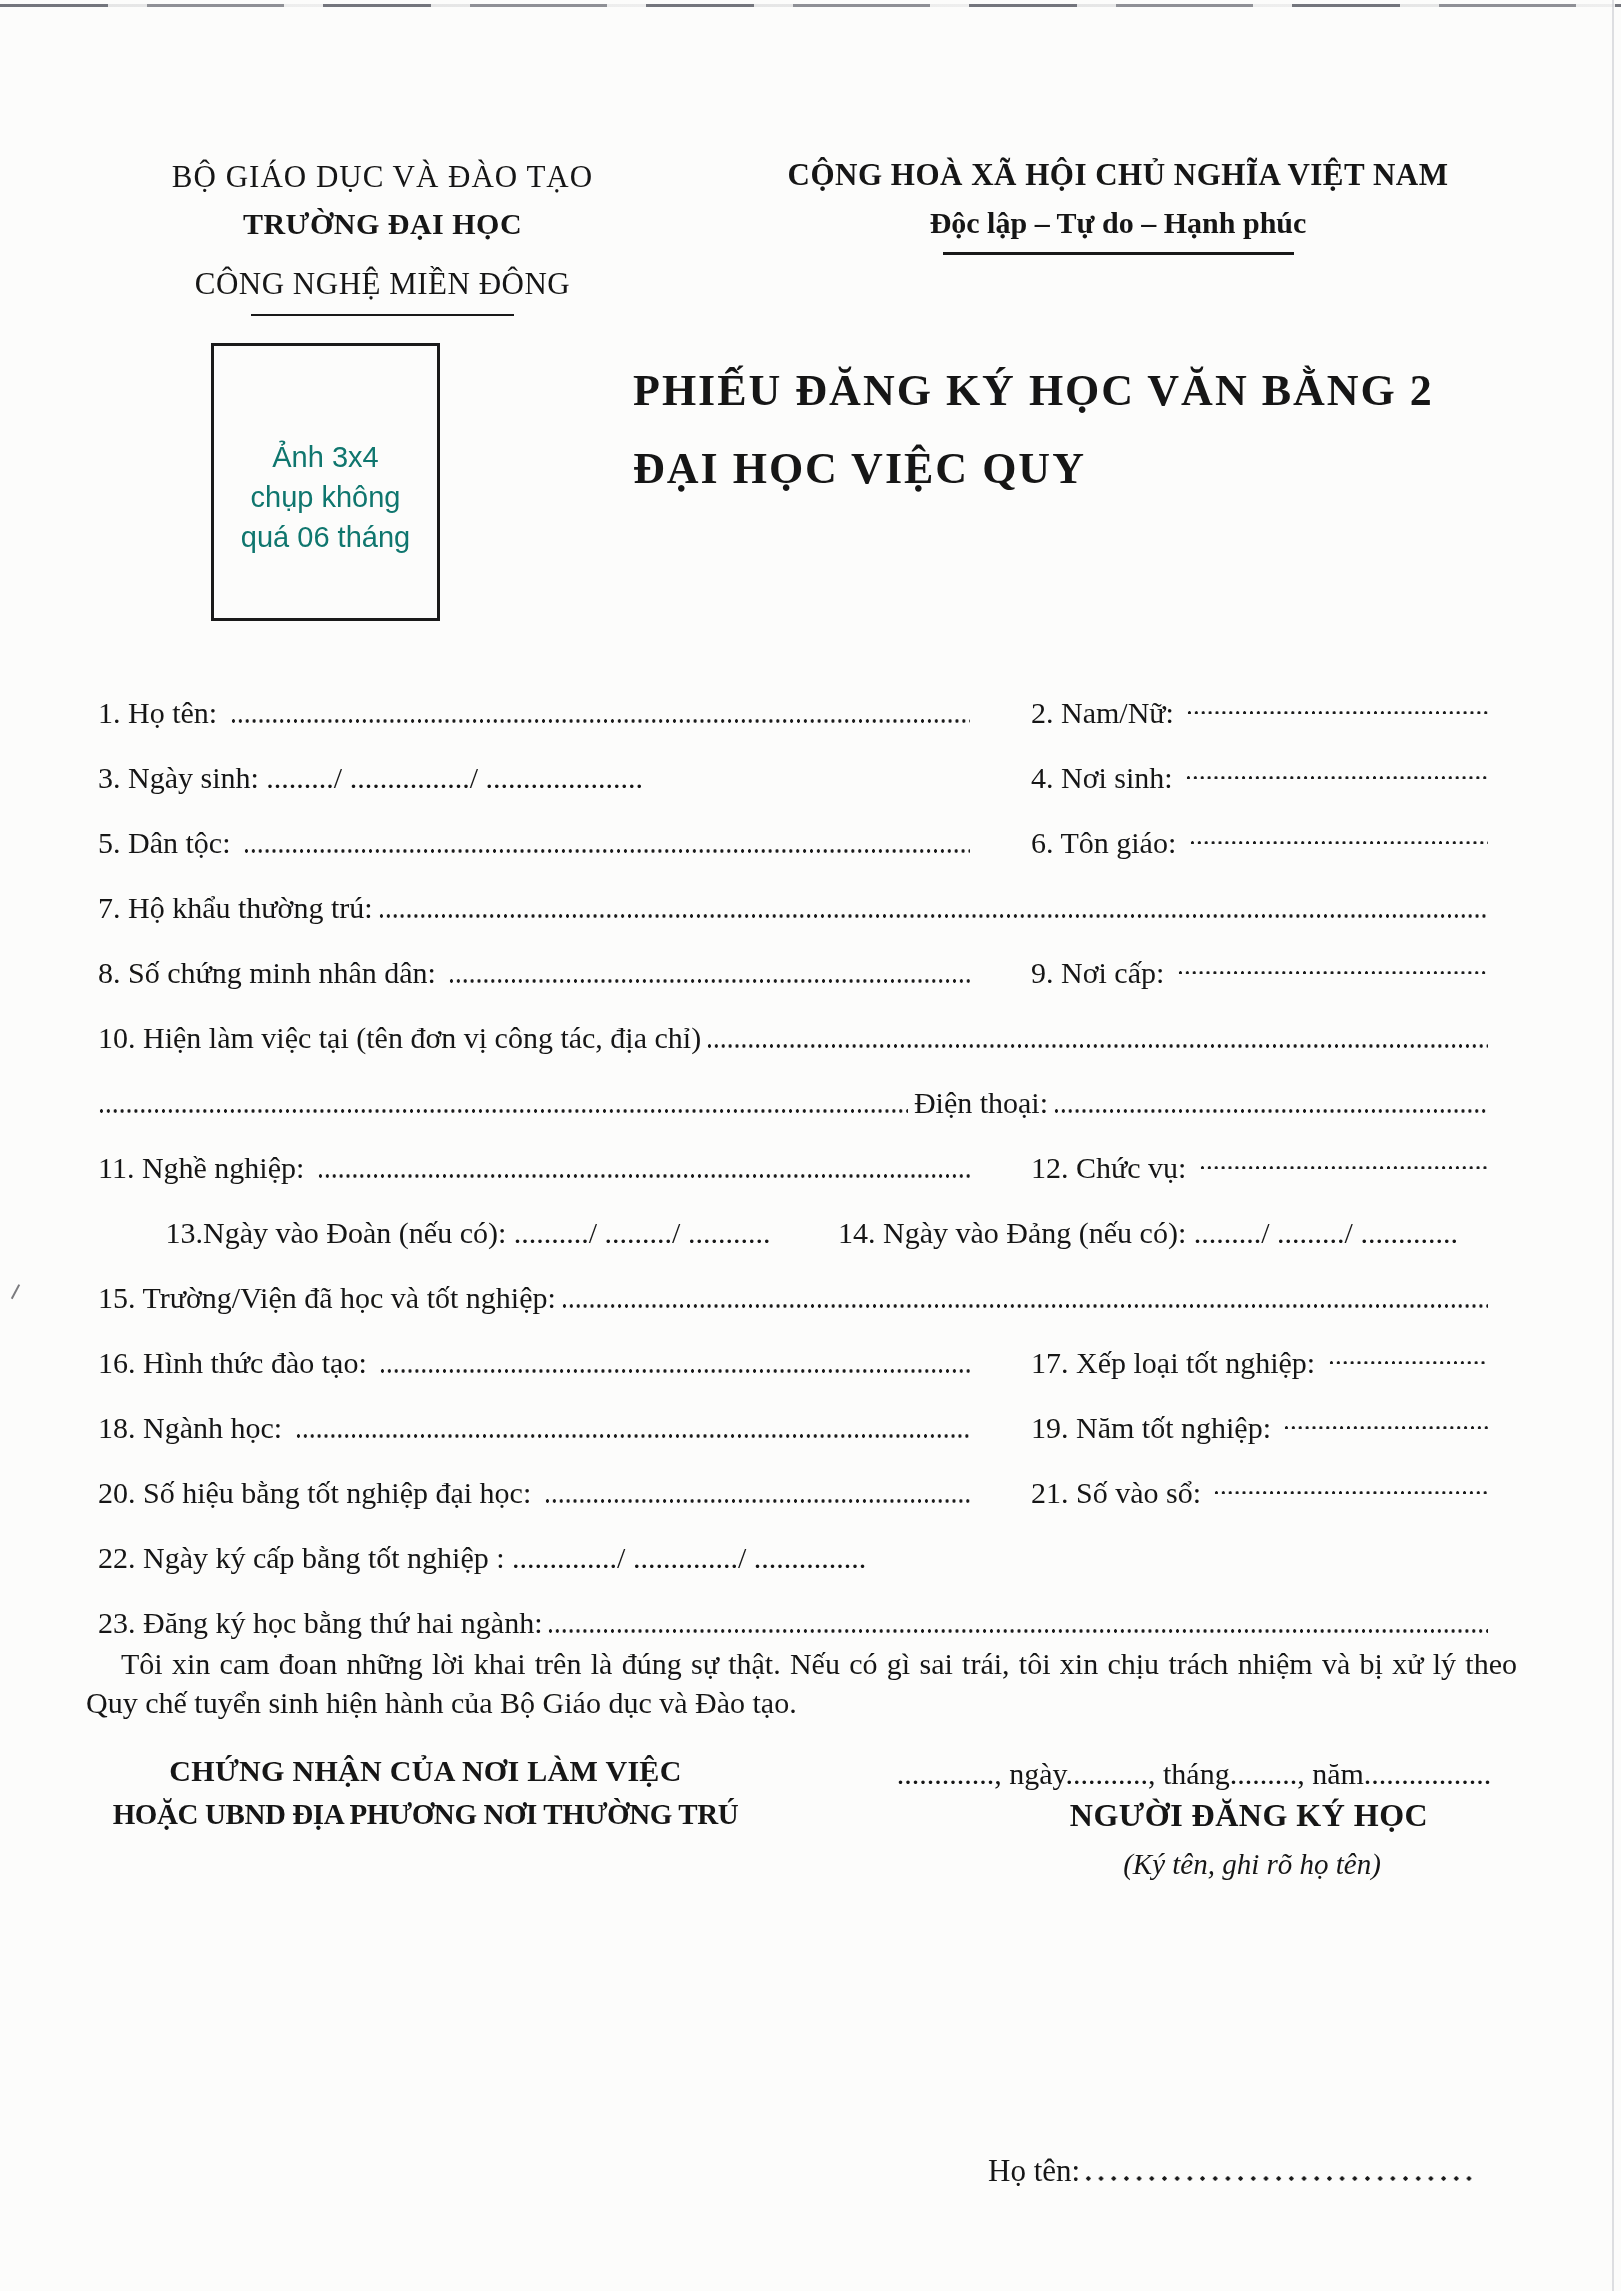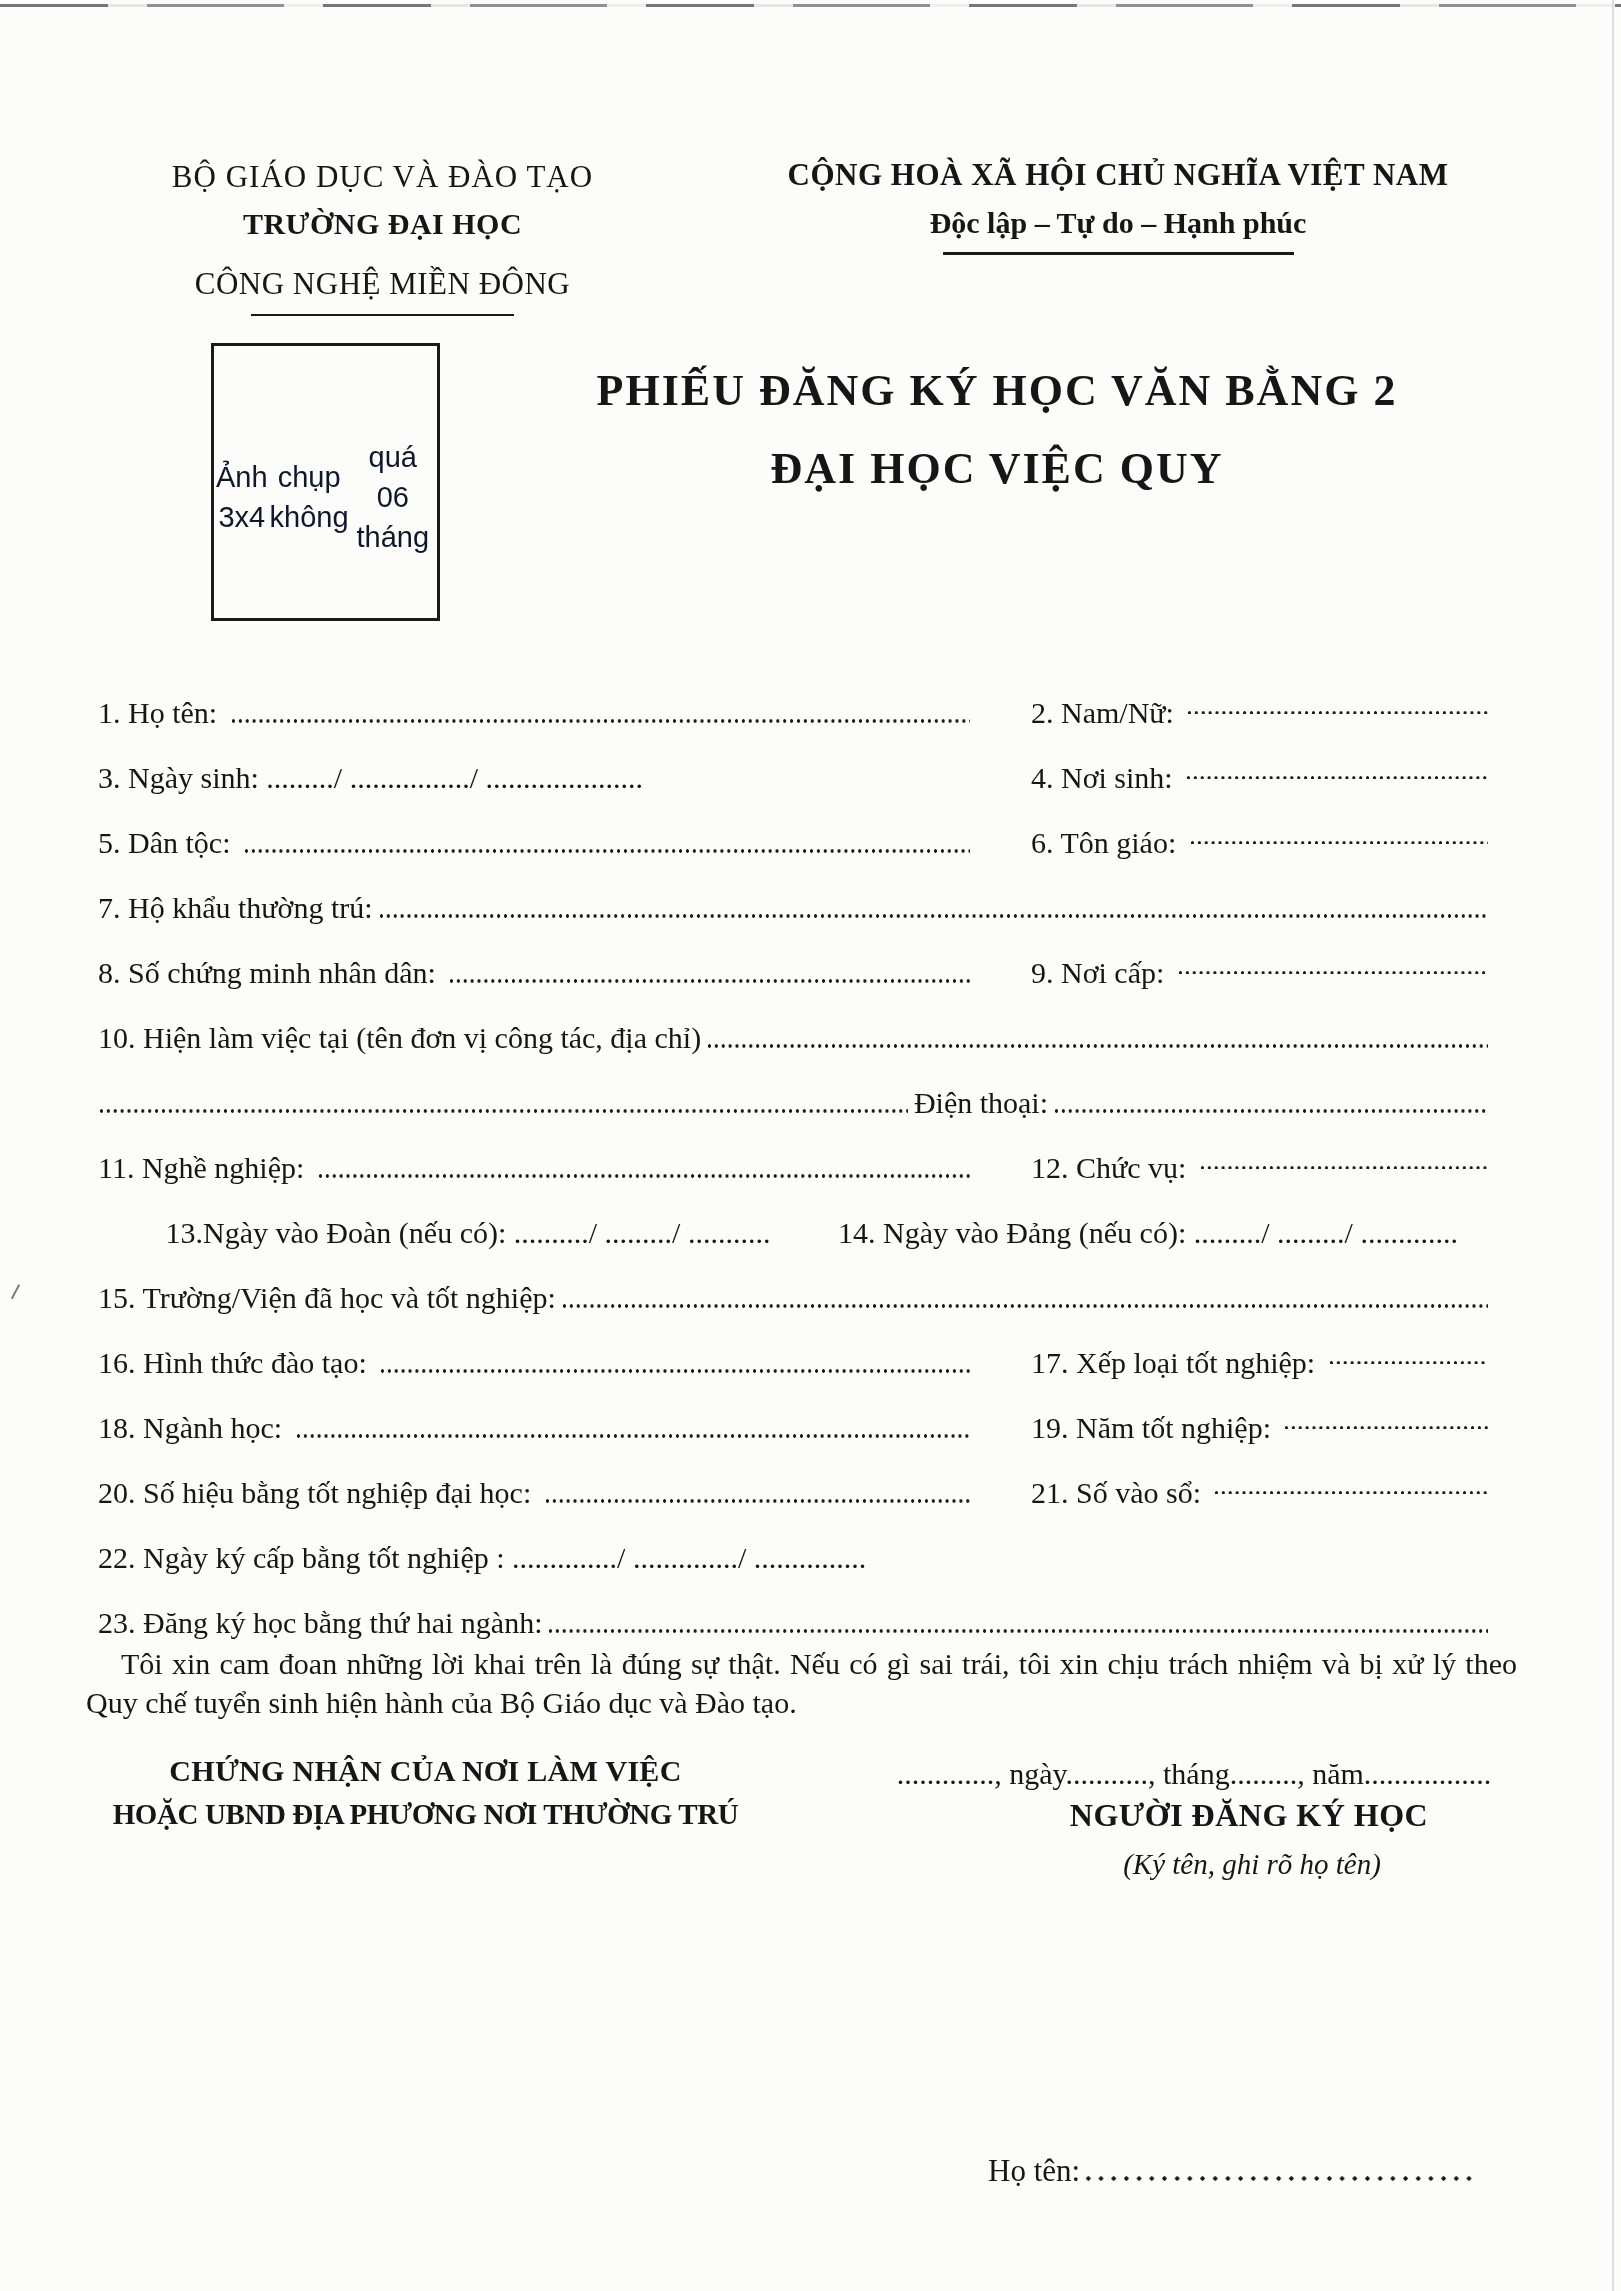--- a/index.html
+++ b/index.html
@@ -33,27 +33,27 @@
   .h-left .l3{font-size:31px;font-weight:normal;margin-top:25px;letter-spacing:0.5px;}
   .h-left .rule{width:263px;height:2.9px;background:#191919;margin:11.8px auto 0;}
   .h-right{position:absolute;left:760px;top:157px;width:716px;text-align:center;}
   .h-right .l1{font-size:31px;font-weight:bold;letter-spacing:0.5px;}
   .h-right .l2{font-size:30px;font-weight:bold;margin-top:12.7px;}
   .h-right .rule{width:351px;height:2.9px;background:#191919;margin:12.7px auto 0;}
   
   .photo{
     position:absolute;left:211px;top:343px;width:229px;height:278px;
     border:3.9px solid #1a1a1a;box-sizing:border-box;
-    display:flex;flex-direction:row;justify-content:center;align-items:center;
+    display:flex;flex-direction:column;justify-content:center;align-items:center;
     font-family:"Liberation Sans","DejaVu Sans",sans-serif;
-    font-size:29px;line-height:40px;text-align:center;color:#0f172a;
+    font-size:29px;line-height:40px;text-align:center;color:#0f766e;
     padding-top:29px;
   }
   
-  .title{position:absolute;left:578px;top:365px;width:838px;text-align:center;font-weight:bold;}
+  .title{position:absolute;left:633px;top:365px;width:838px;font-weight:bold;}
   .title .t1{font-size:44px;letter-spacing:2px;white-space:nowrap;}
   .title .t2{font-size:44px;letter-spacing:2px;margin-top:27.4px;}
   
   .form{position:absolute;left:98px;top:680px;width:1390px;font-size:30px;}
   .row{display:flex;align-items:baseline;height:65px;line-height:65px;}
   .lcol{flex:0 0 933px;display:flex;align-items:baseline;padding-right:61px;box-sizing:border-box;}
   .lcol13{flex:0 0 740px;display:flex;align-items:baseline;justify-content:center;}
   .rcol{flex:1 1 auto;display:flex;align-items:center;min-width:0;}
   .lab{white-space:pre;}
   .leader{

